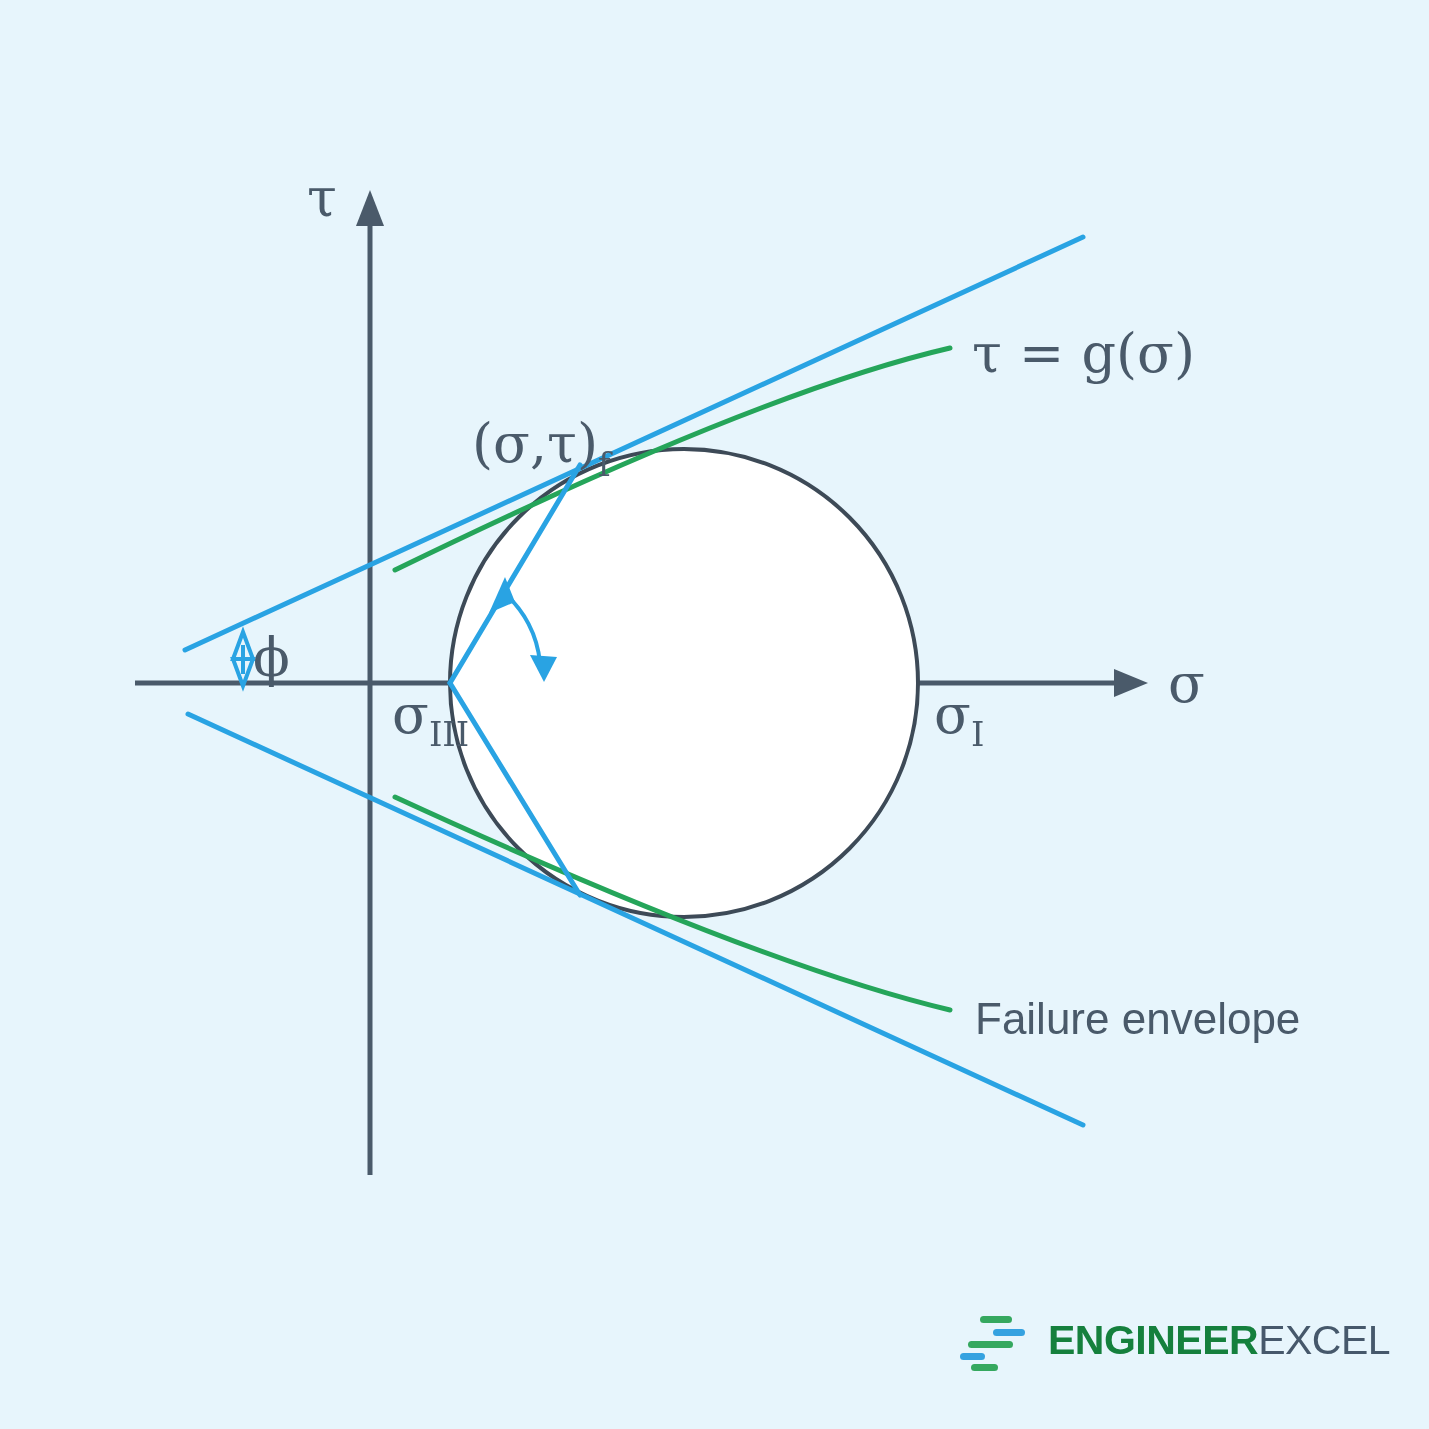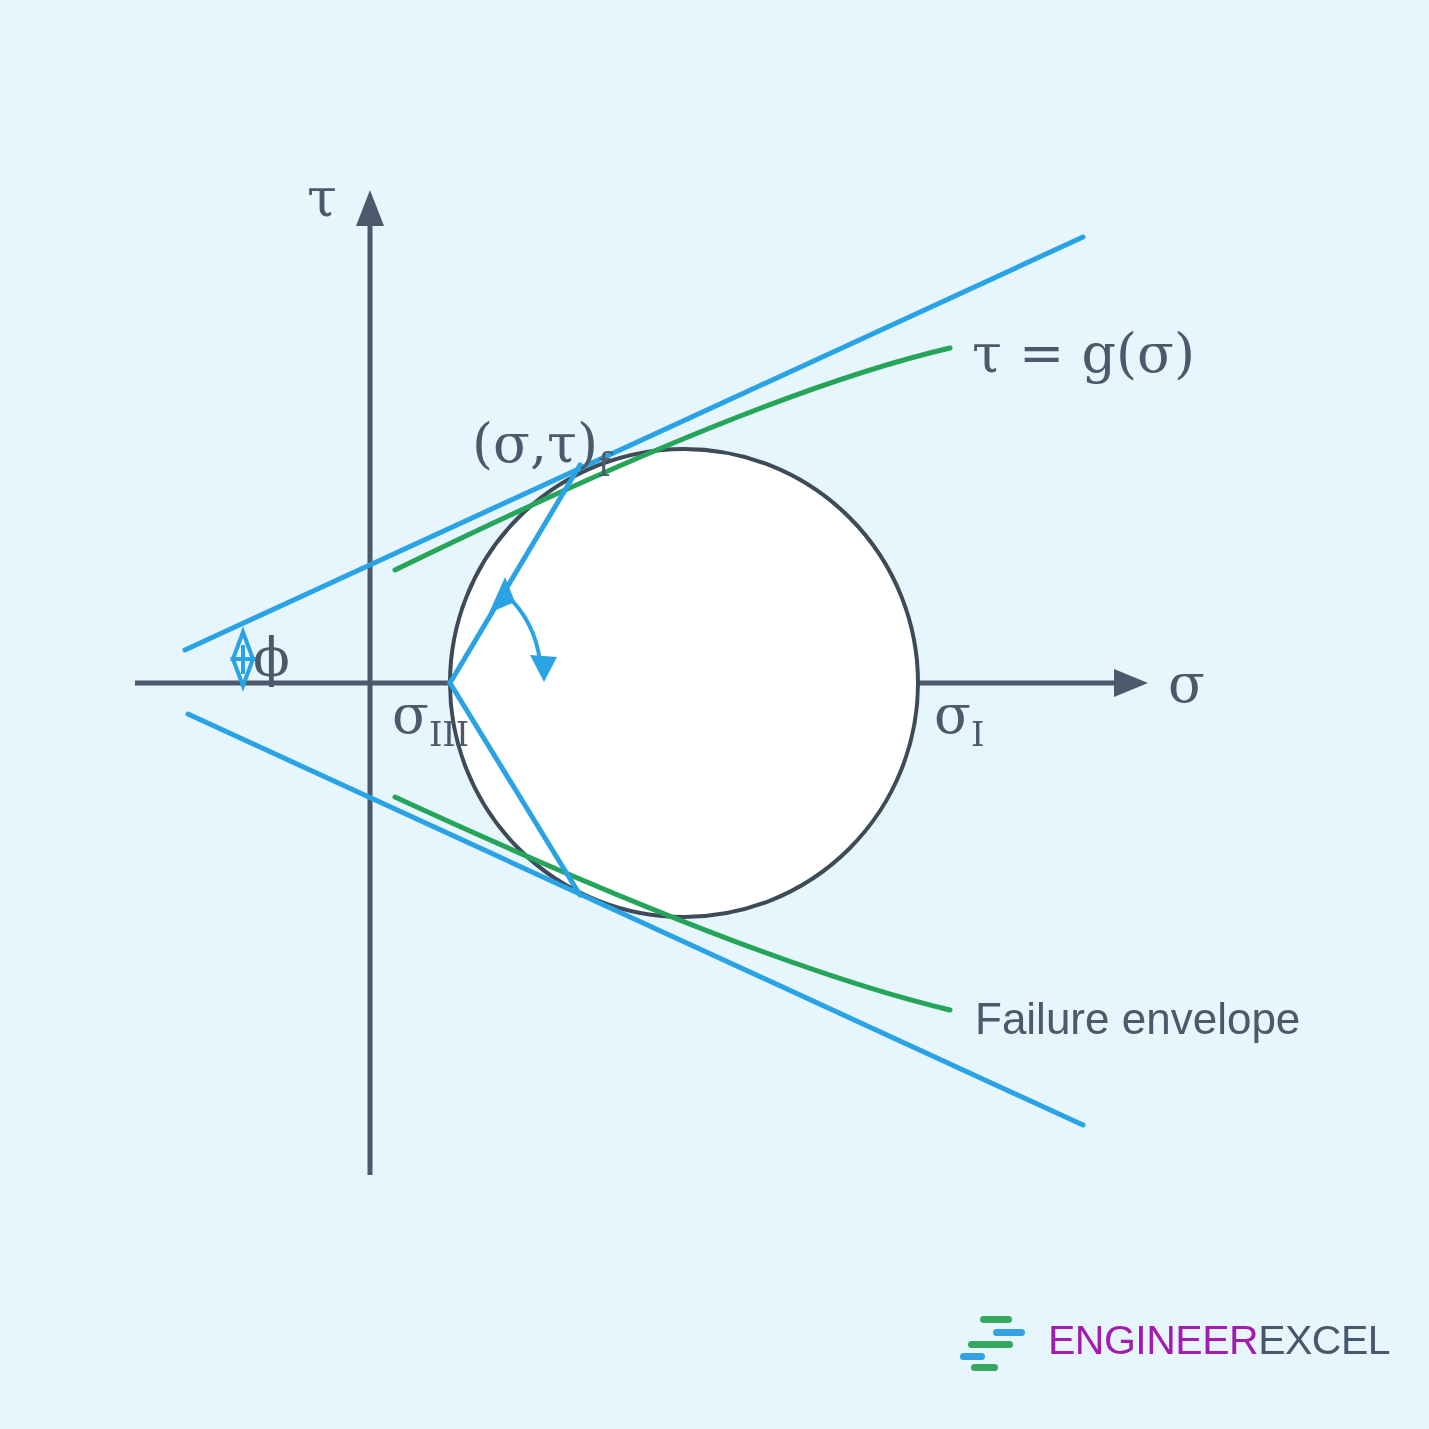--- a/index.html
+++ b/index.html
@@ -101,22 +101,22 @@
     border-radius: 4px;
   }
   .logo-wordmark {
     font-family: "Liberation Sans", sans-serif;
     font-size: 41px;
     letter-spacing: -0.5px;
     white-space: nowrap;
     line-height: 1;
   }
   .logo-word-a {
-    font-weight: normal;
-    color: #a21caf;
+    font-weight: bold;
+    color: #15803d;
   }
   .logo-word-b {
     font-weight: normal;
     color: #46586b;
   }
 </style>
 </head>
 <body>
 
 <div id="figure-root">

